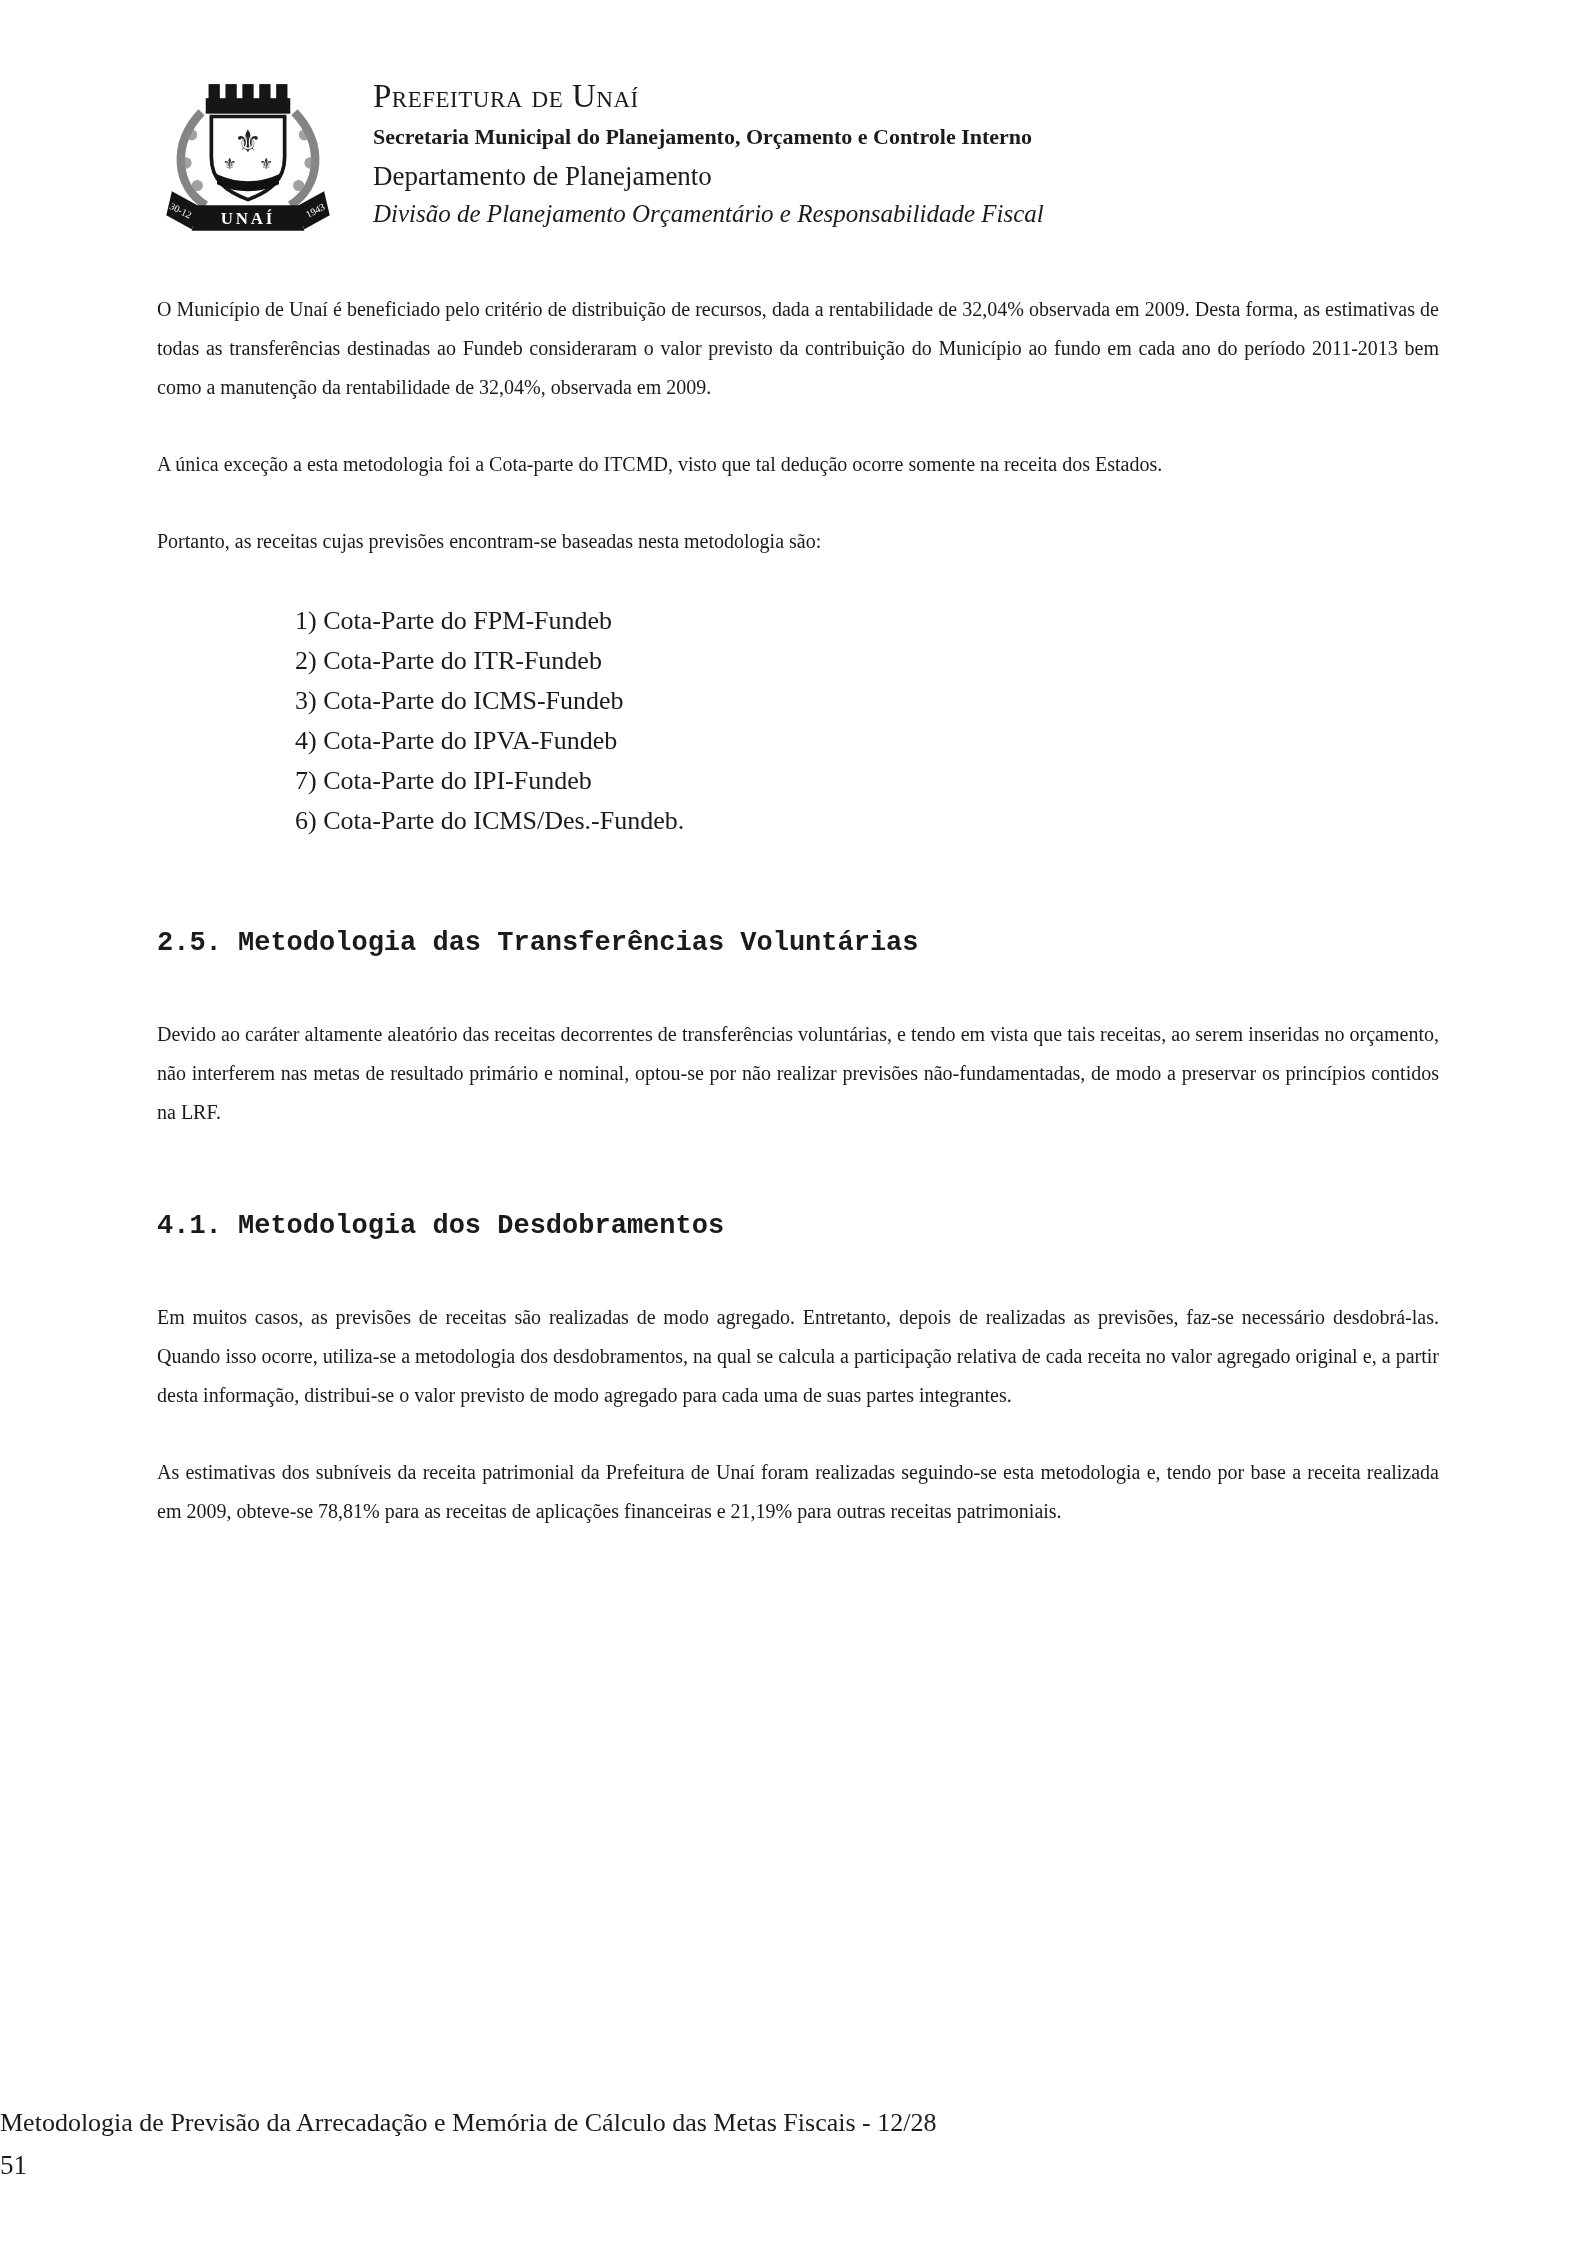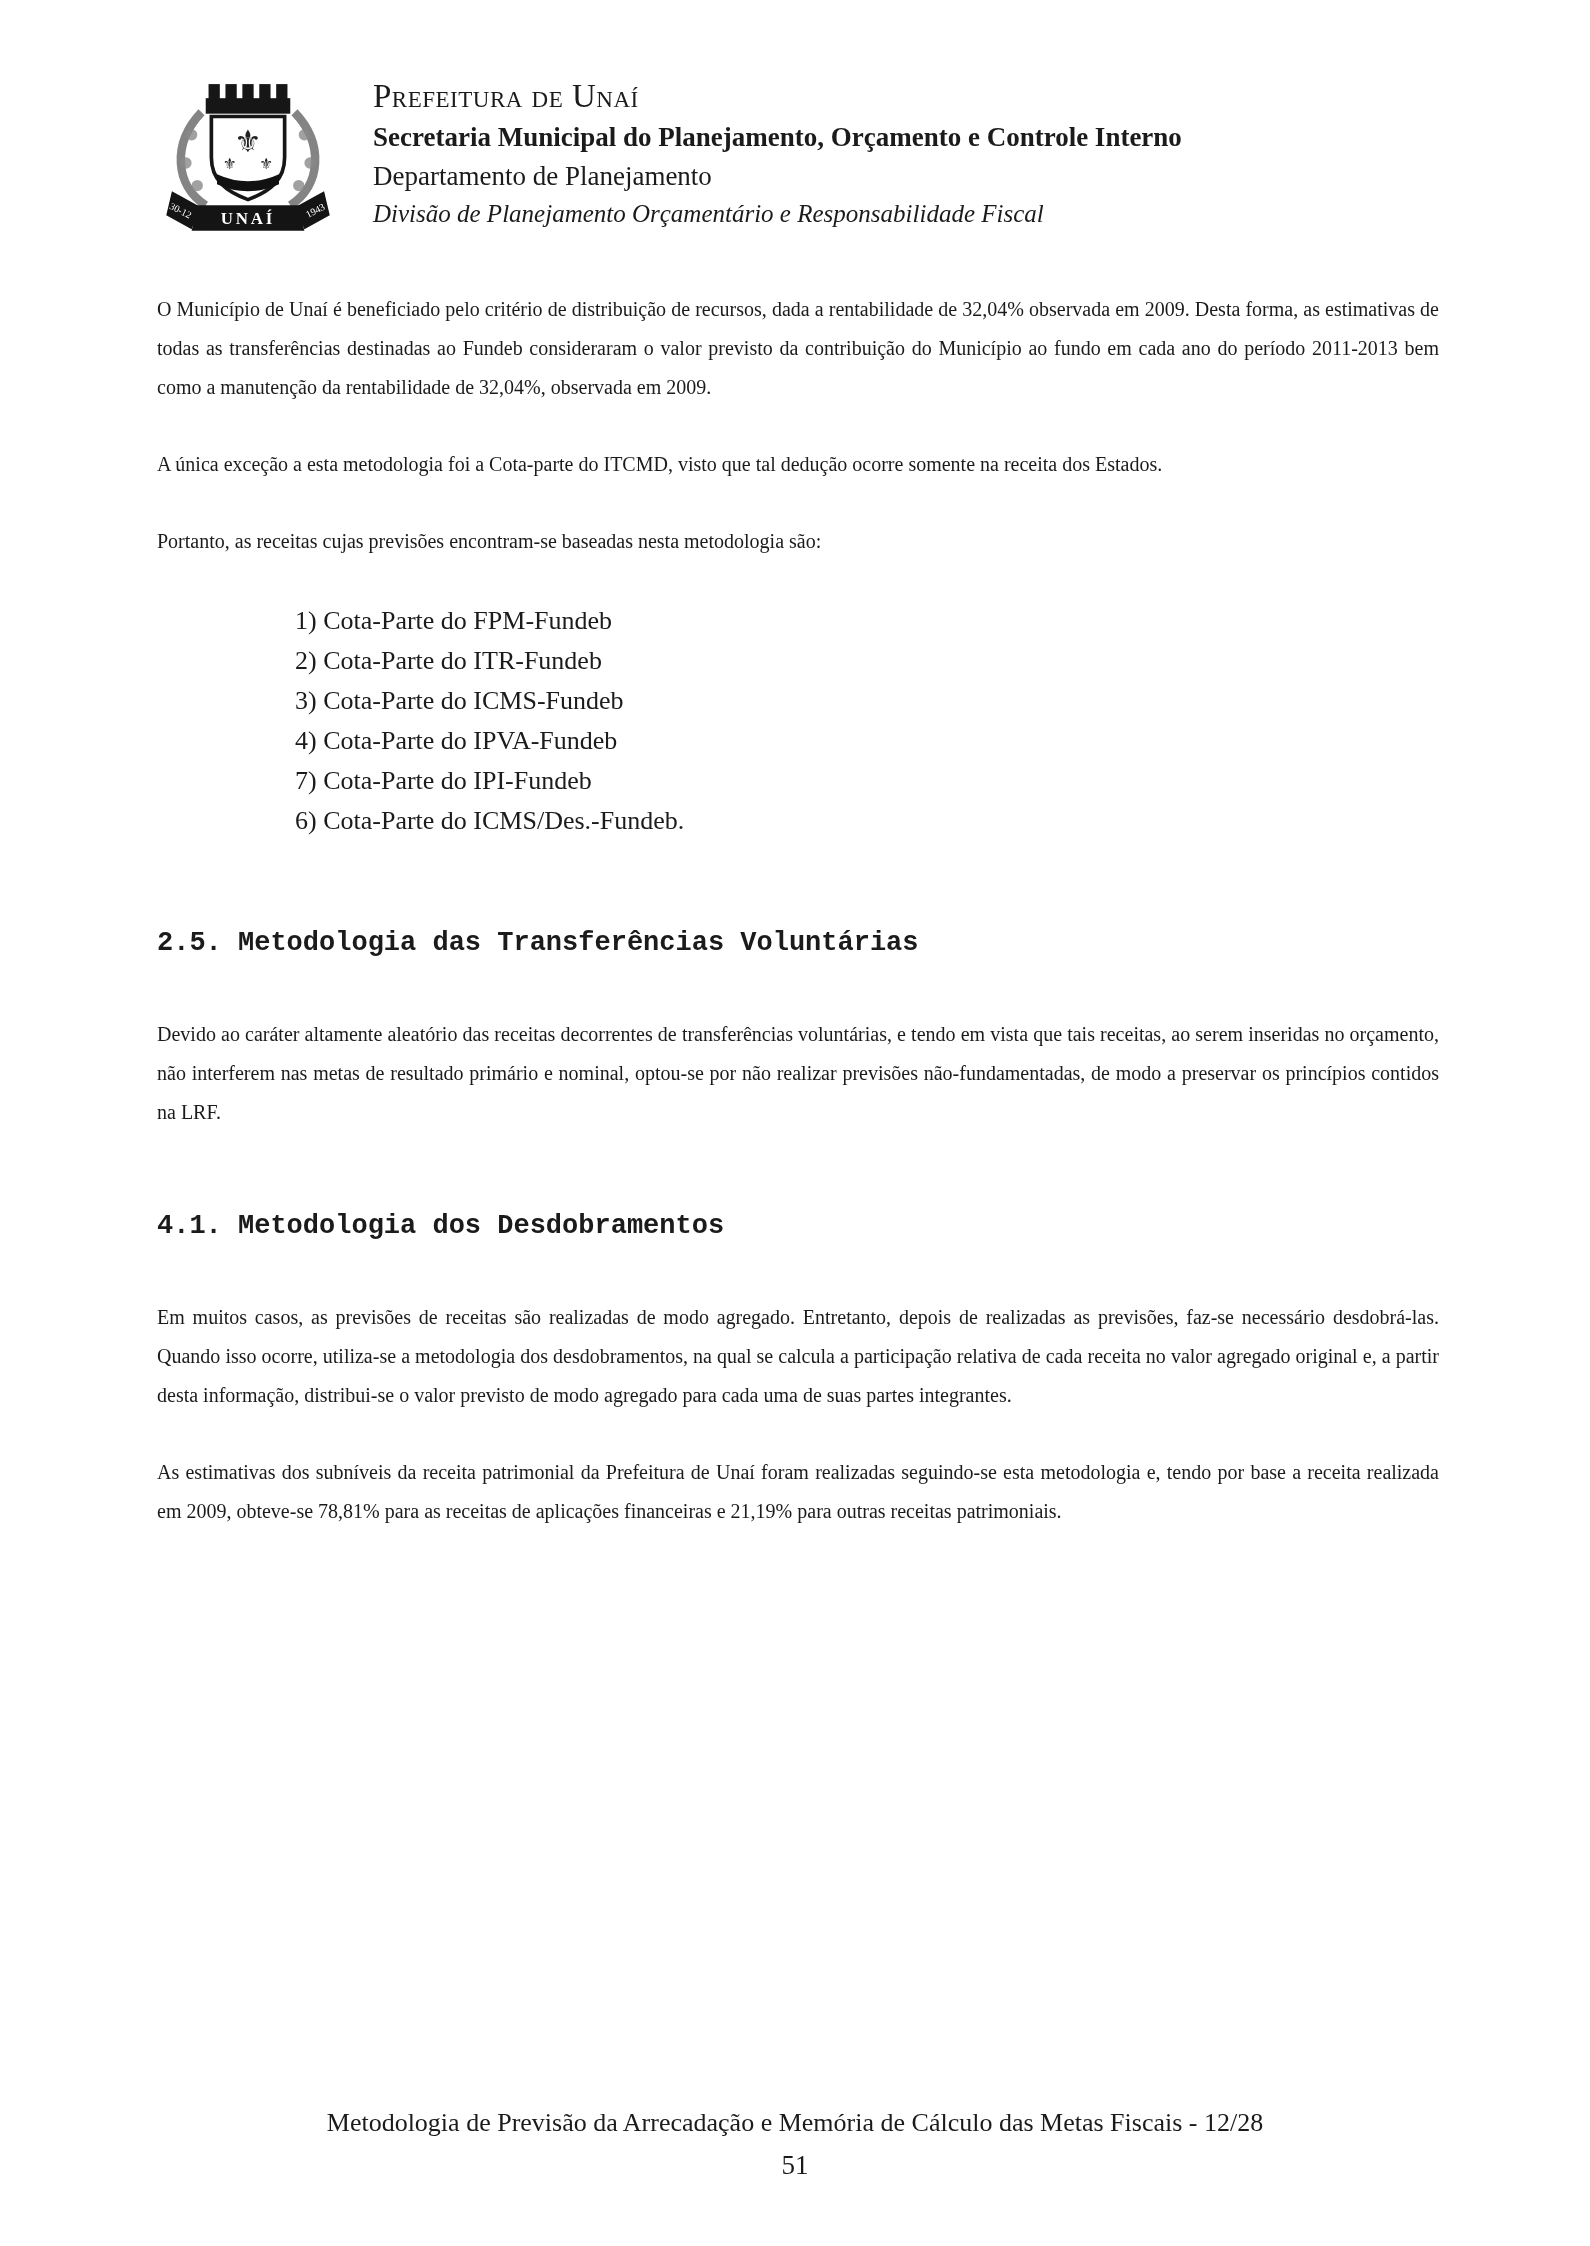--- a/index.html
+++ b/index.html
@@ -24,21 +24,21 @@
   .logo-wrap { flex: 0 0 190px; width: 190px; margin-top: 2px; }
   .logo-wrap svg { width: 182px; height: 186px; display: block; }
   .header-text { padding-left: 26px; padding-top: 10px; }
   .org-name {
     font-size: 33px;
     font-weight: normal;
     font-variant: small-caps;
     letter-spacing: 0.5px;
     line-height: 36px;
   }
-  .h-sec { font-size: 27px; font-weight: bold; line-height: 36px; margin-top: 5px; }
+  .h-sec { font-size: 22px; font-weight: bold; line-height: 36px; margin-top: 5px; }
   .h-dep { font-size: 27px; line-height: 36px; margin-top: 3px; }
   .h-div { font-size: 25px; font-style: italic; line-height: 34px; margin-top: 3px; }
   
   .doc-body { margin-top: 34px; }
   .doc-body p {
     font-size: 20px;
     line-height: 39px;
     text-align: justify;
     margin: 0 0 38px 0;
   }
@@ -56,21 +56,21 @@
     line-height: 32px;
     font-family: Liberation Mono, monospace;
   }
   .section-heading.second { margin-top: 78px; }
   
   .doc-footer {
     position: absolute;
     left: 0;
     right: 0;
     top: 2106px;
-    text-align: center;
+    text-align: left;
   }
   .footer-line { font-size: 26px; line-height: 34px; }
   .page-number { font-size: 27px; margin-top: 10px; }
 </style>
 </head>
 <body>
 
 <div class="page">
   <div class="content">
 

